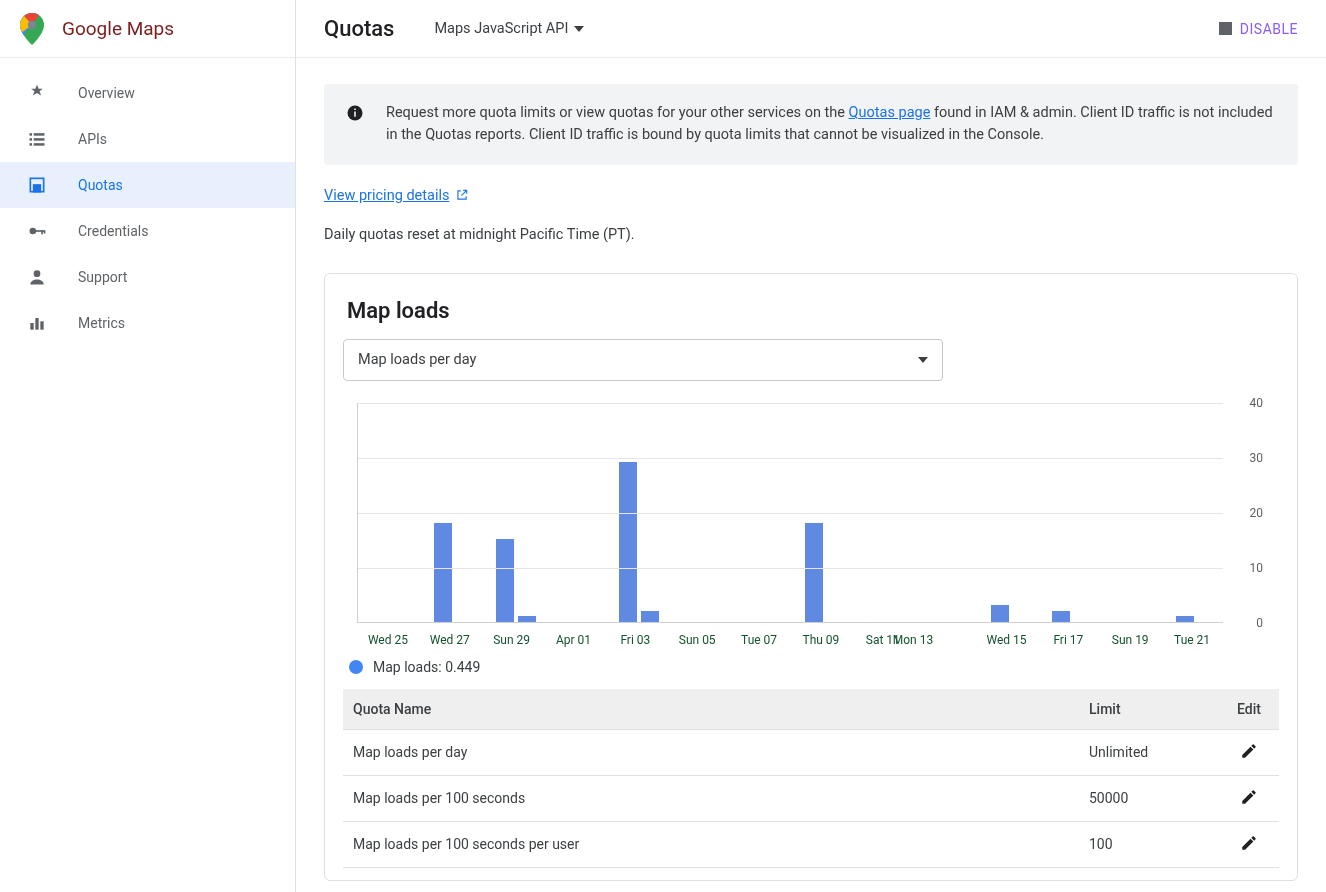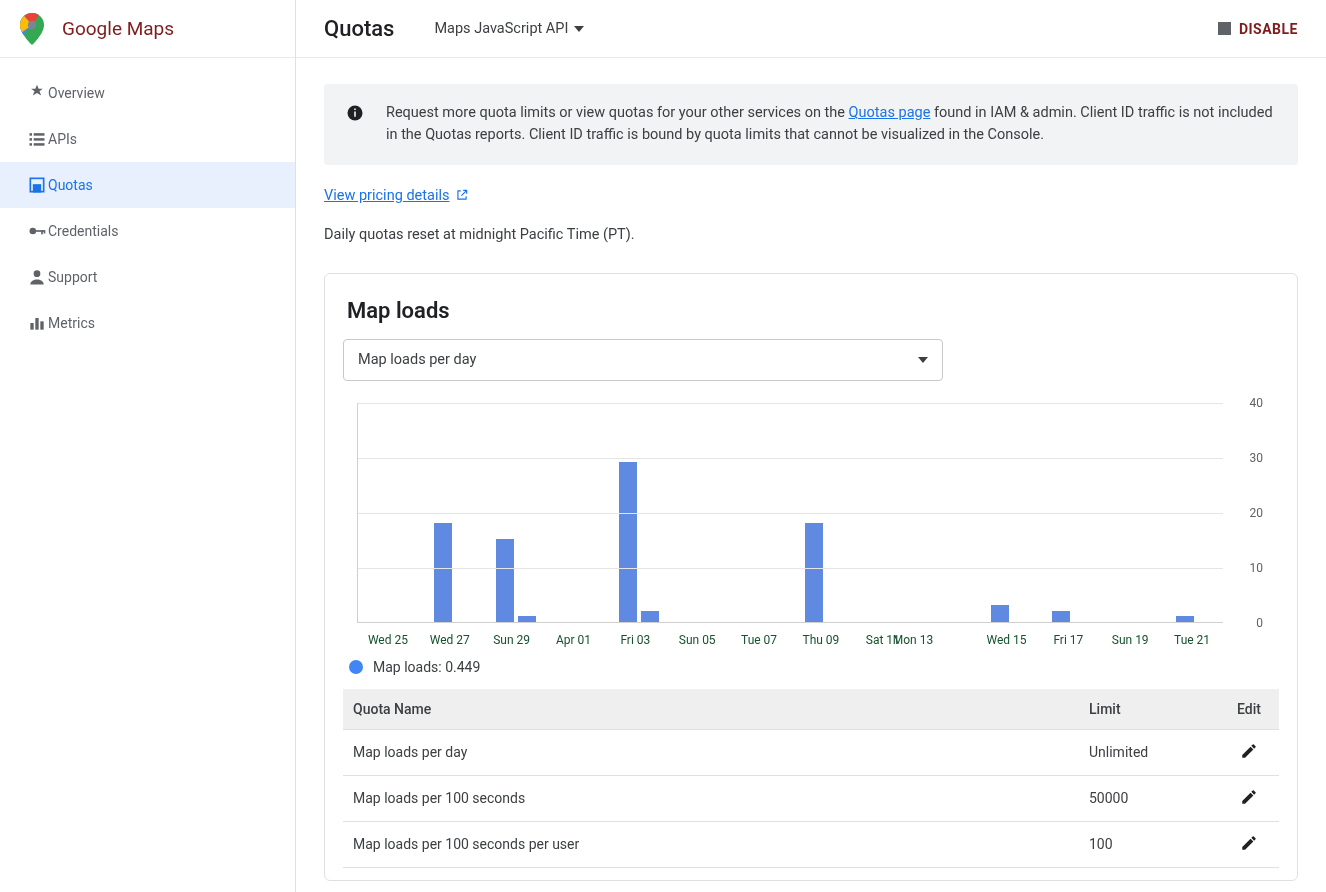--- a/index.html
+++ b/index.html
@@ -28,21 +28,21 @@
     gap: 18px;
     padding-left: 20px;
     border-bottom: 1px solid #e8eaed;
   }
   .product-title { font-size: 19px; color:#7f1d1d; font-weight: 400; }
   .maps-pin {
     width: 24px; height: 32px;
   }
   .side-nav { padding-top: 12px; }
   .side-item {
-    display: flex; align-items: center; 
+    display: flex; align-items: center; gap: 30px;
     height: 46px; padding-left: 26px;
     font-size: 14px; color:#5f6368; cursor: pointer;
   }
   .side-item.selected {
     background: #e8f0fe; color:#1a73e8;
     border-top-right-radius: 0; border-bottom-right-radius: 0;
   }
   .side-item .icon { width: 22px; height: 22px; display:flex;align-items:center;justify-content:center; color:#5f6368;}
   .side-item.selected .icon { color:#1a73e8; }
 
@@ -59,21 +59,21 @@
     gap: 40px;
   }
   .page-title { font-size: 22px; color:#202124; font-weight: 500;}
   .api-selector {
     font-size: 14.5px; color:#3c4043; display:flex; align-items:center; gap:6px;
     cursor:pointer;
   }
   .spacer { flex:1; }
   .disable-btn {
     display:flex; align-items:center; gap:8px;
-    color:#7f1d1d; font-size:14px; letter-spacing:0.5px; font-weight:700;
+    color:#8b5cf6; font-size:14px; letter-spacing:0.5px; font-weight:400;
     cursor:pointer;
   }
   .disable-square { width:13px;height:13px;background:#5f6368;}
 
   .content { padding: 26px 28px 40px 28px; }
 
   .info-banner {
     background: #f1f3f4;
     border-radius: 4px;
     display: flex; gap: 22px;

